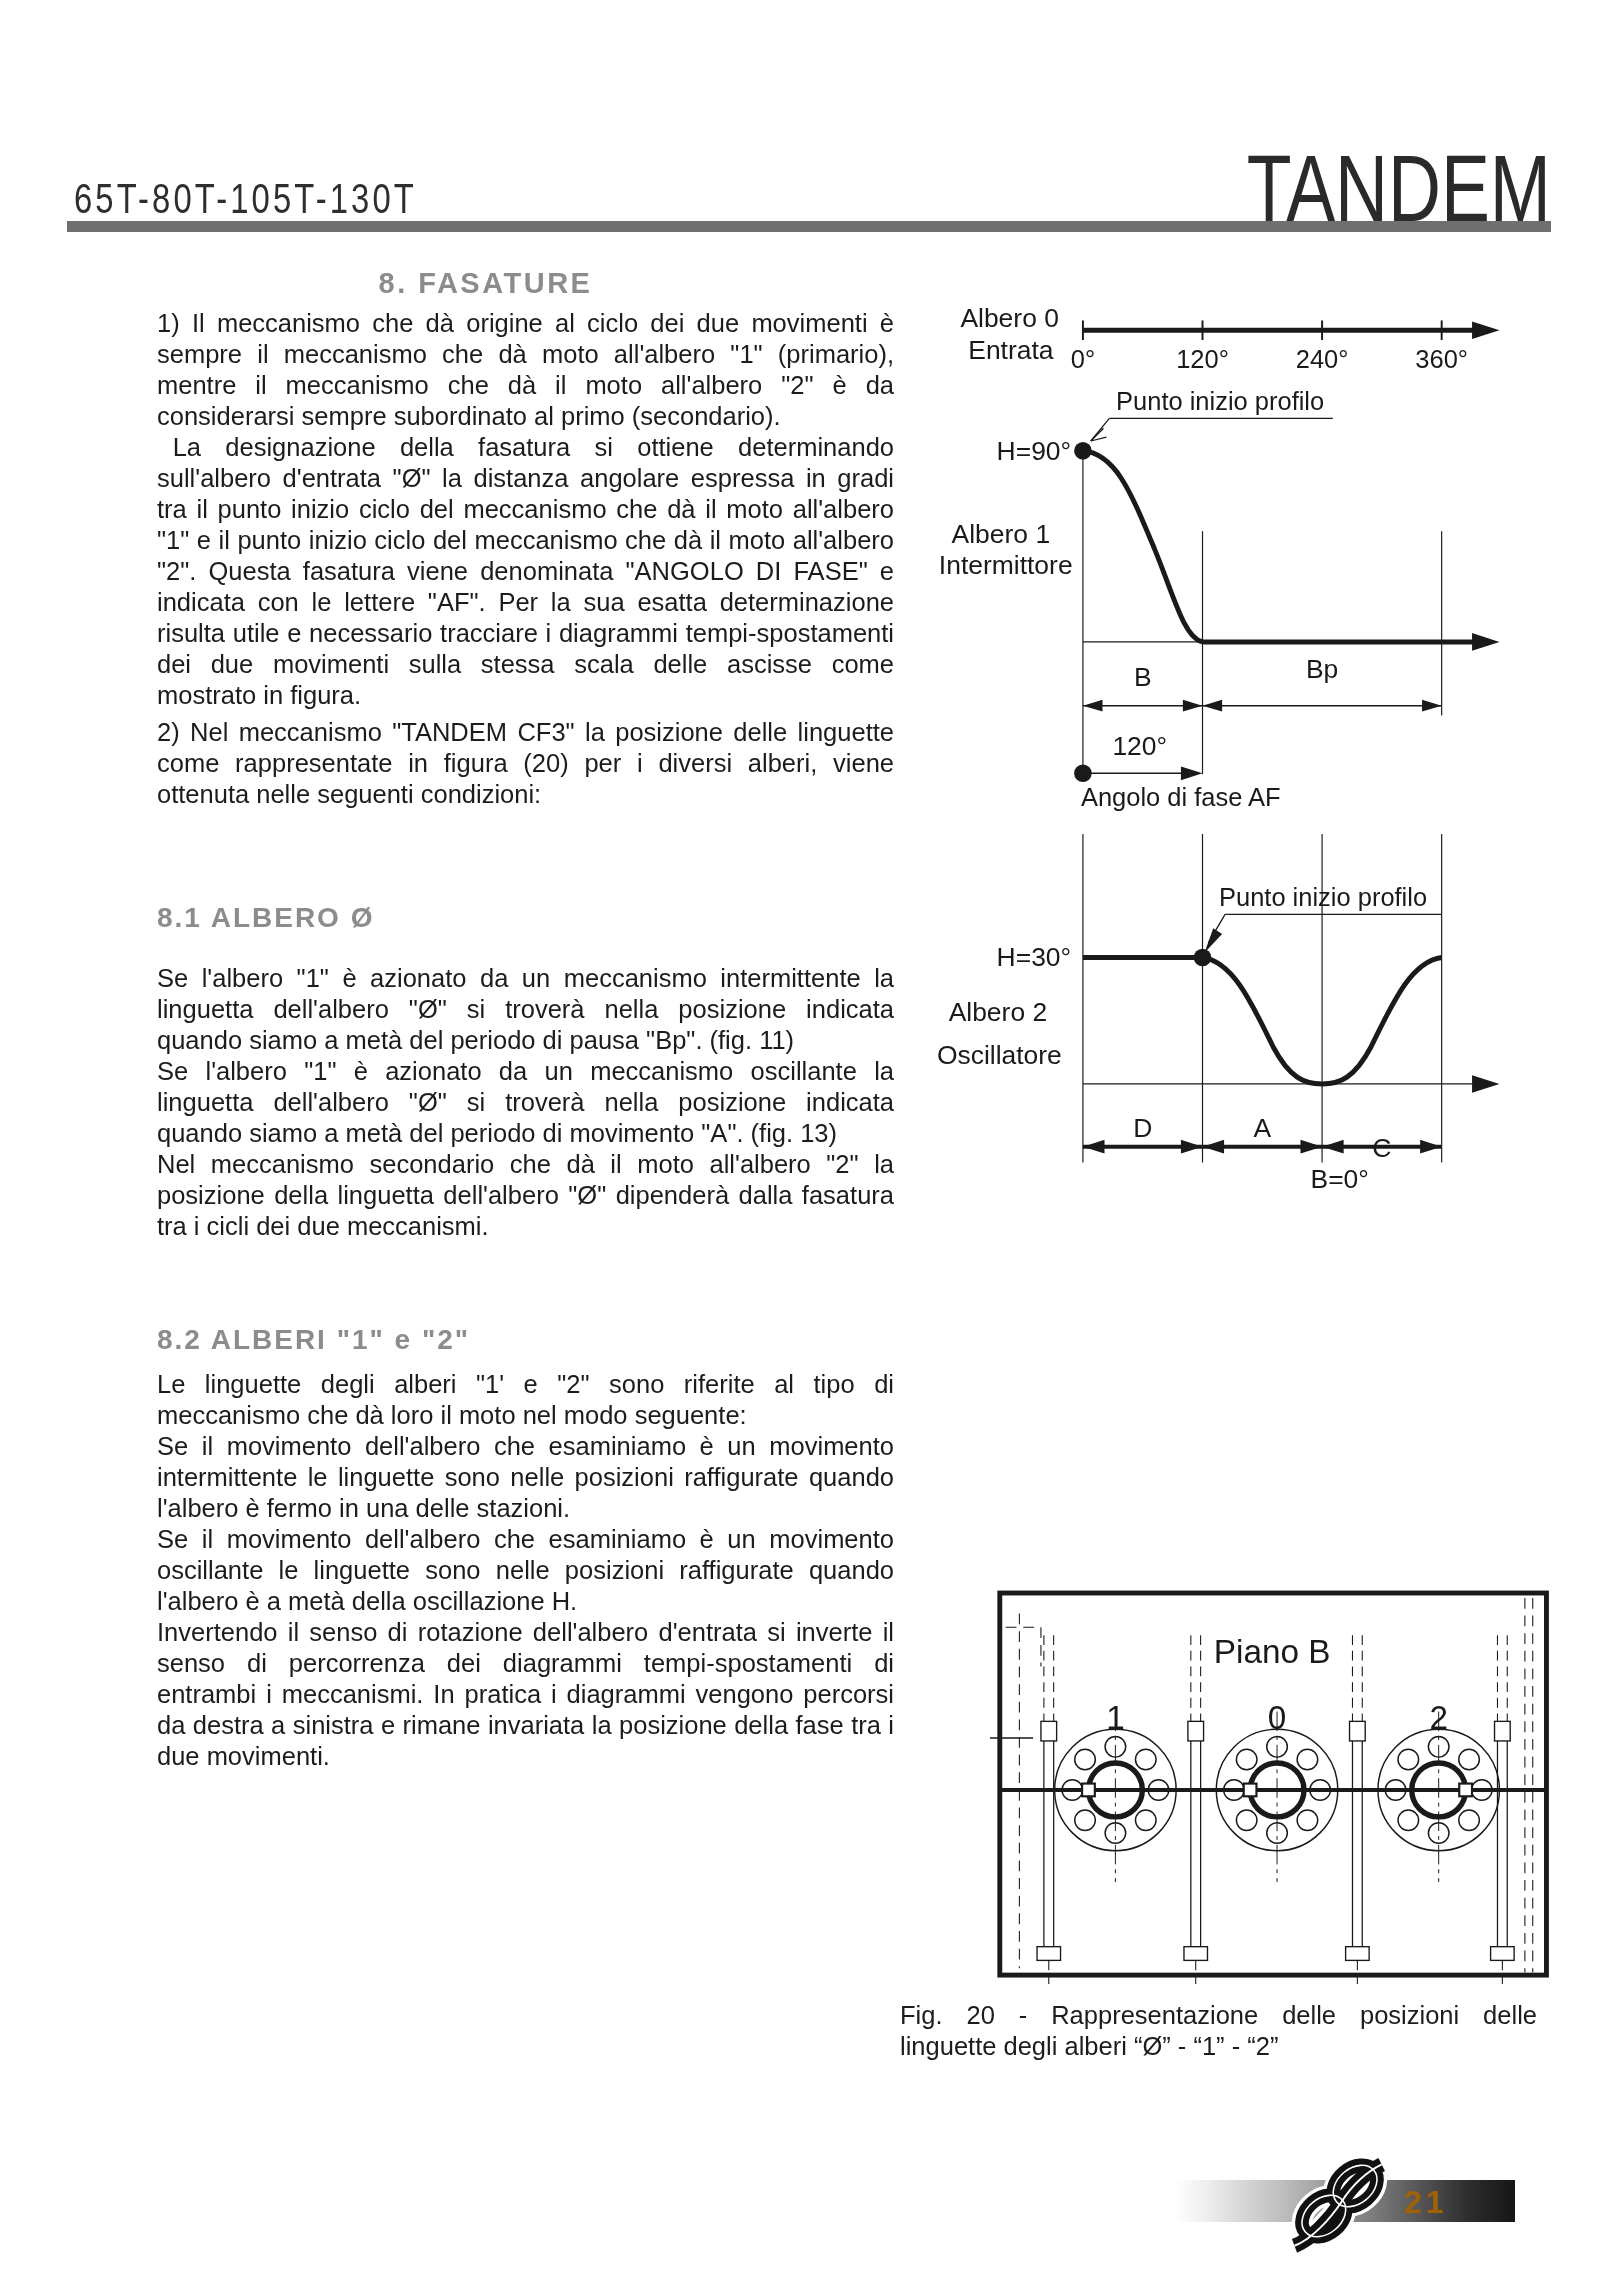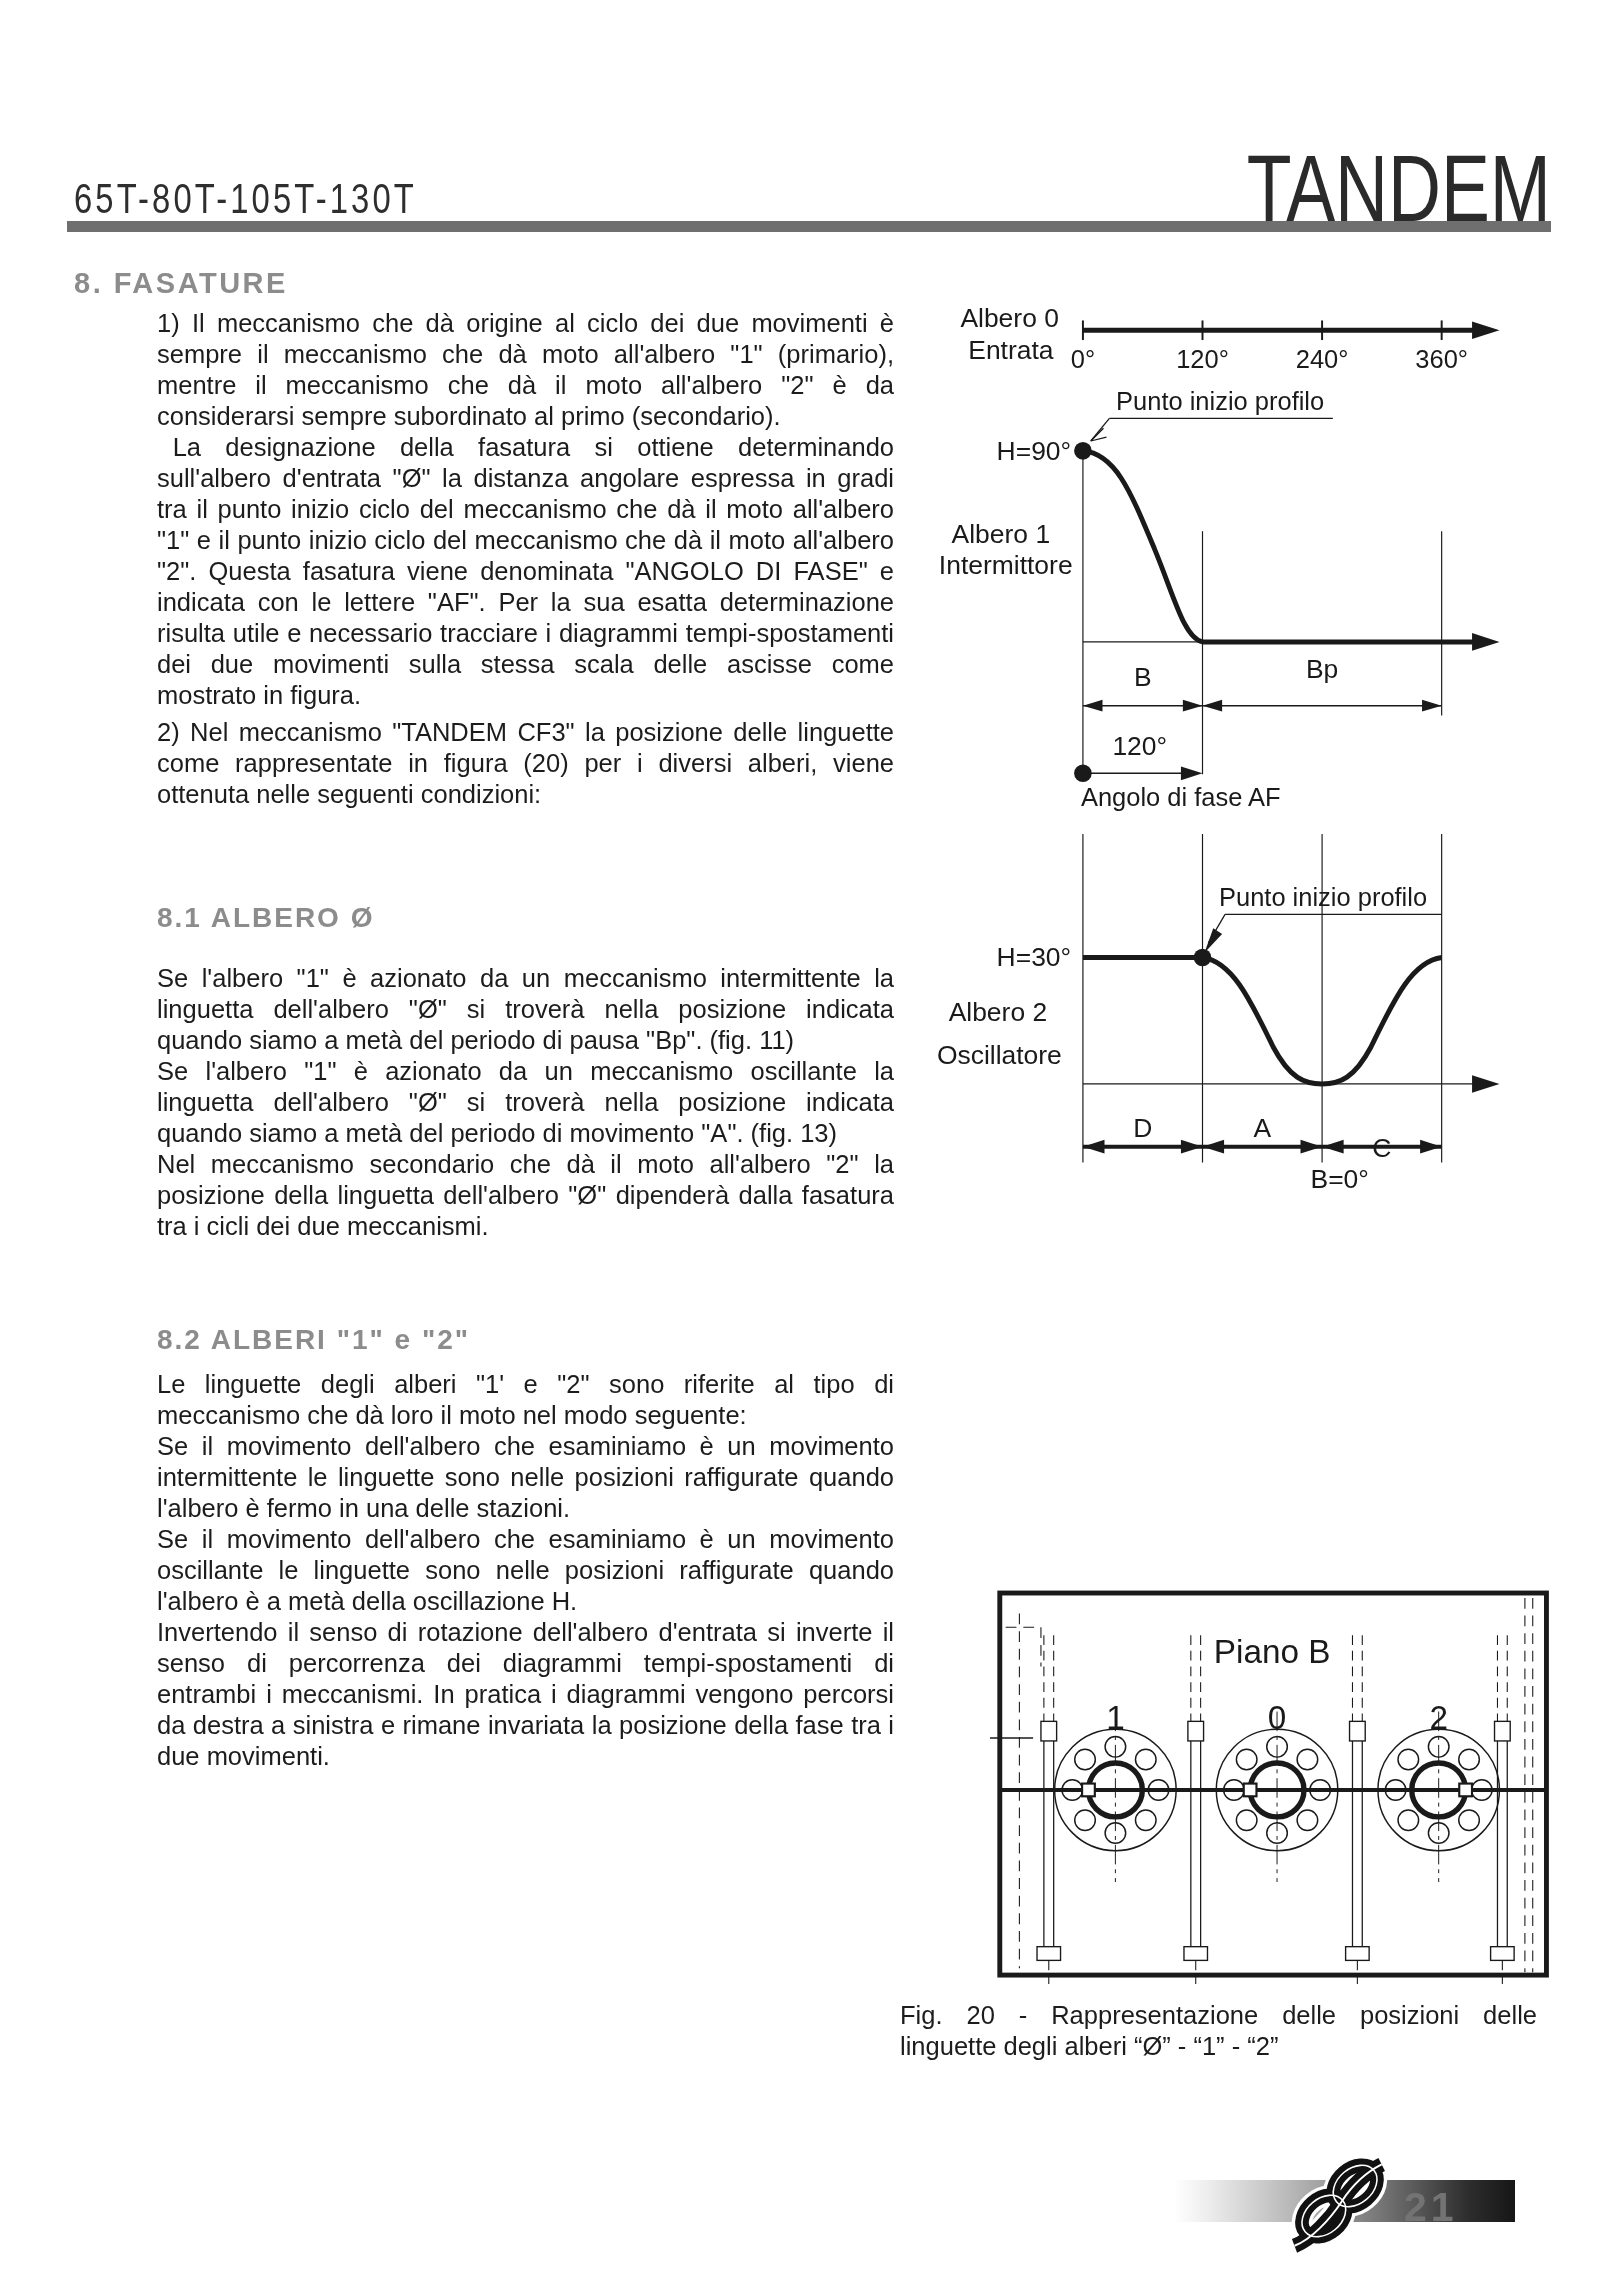--- a/index.html
+++ b/index.html
@@ -15,31 +15,31 @@
   .leftcol{position:absolute;left:74px;top:267px;width:823px;}
   .h-sec{font-size:29px;font-weight:700;color:#8c8c8c;letter-spacing:2.5px;line-height:33px;margin:0;}
   .h-sub{font-size:28px;font-weight:700;color:#8c8c8c;letter-spacing:2px;line-height:32px;margin:0;}
   .bodytext{margin-left:83px;width:737px;font-size:25.5px;line-height:31px;text-align:justify;}
   .bodytext p{margin:0;}
   .mb-gap{margin-bottom:36px !important;}
   .indent-first{text-indent:15.7px;}
   .mt-small{margin-top:5.9px !important;}
   .h-sub.m81{margin-top:92px;margin-bottom:29px;margin-left:83px;}
   .h-sub.m82{margin-top:82px;margin-bottom:13.7px;margin-left:83px;}
-  .h-sec{margin-bottom:7.8px;}
+  .h-sec{margin-bottom:7.8px;text-align:center;}
   
   .fig19svg{position:absolute;left:931px;top:284px;}
   .figcap{position:absolute;width:637px;font-size:25.5px;line-height:31px;text-align:justify;color:#1c1c1c;}
   .cap19{left:936px;top:1231px;}
   .cap20{left:900px;top:2000px;}
   .fig20svg{position:absolute;left:990px;top:1537px;}
   
   .footbar{position:absolute;left:1174px;top:2180px;width:341px;height:42px;
            background:linear-gradient(90deg,#ffffff 0%,#ededed 10%,#bdbdbd 32%,#7d7d7d 58%,#2e2e2e 86%,#161616 100%);}
-  .pagenum{position:absolute;left:1404px;top:2184px;font-size:41px;font-weight:700;color:#737373;
+  .pagenum{position:absolute;left:1404px;top:2184px;font-size:32px;font-weight:700;color:#a16207;
            letter-spacing:3.9px;}
   .knot{position:absolute;left:1277px;top:2149px;}
   svg text{font-family:"Liberation Sans",sans-serif;fill:#1a1a1a;}
 </style>
 </head>
 <body>
 
 <div class="page">
 
   <div class="models">65T-80T-105T-130T</div>

